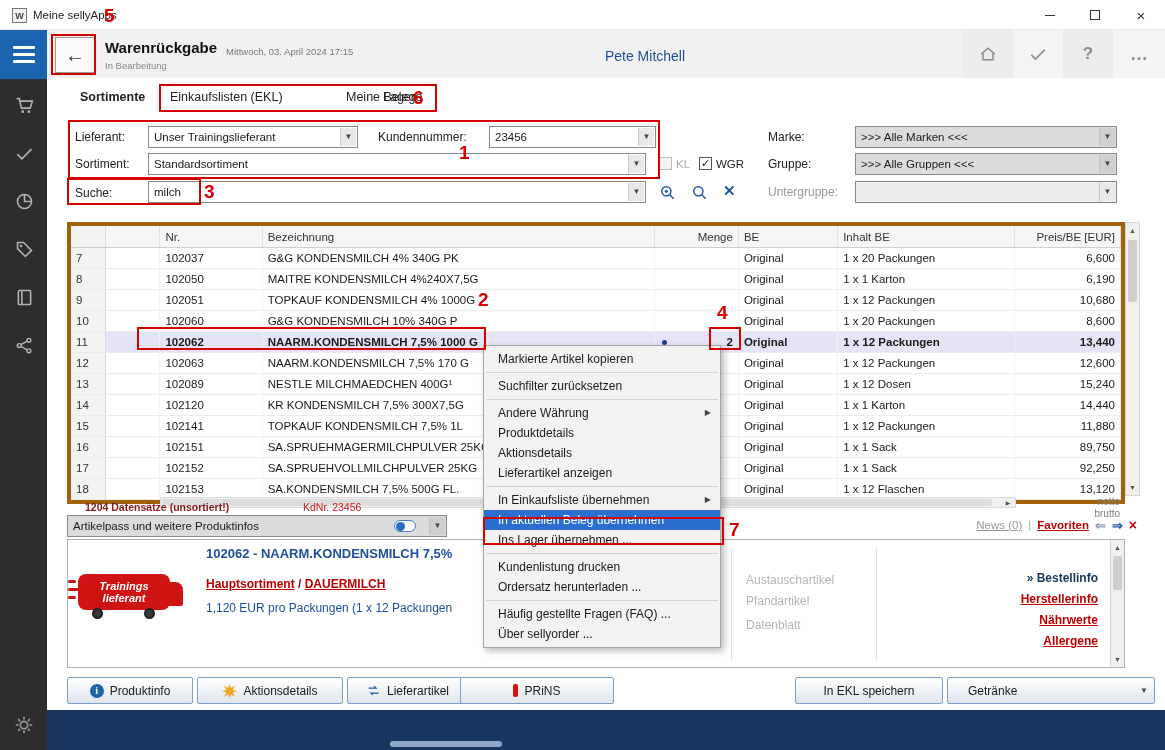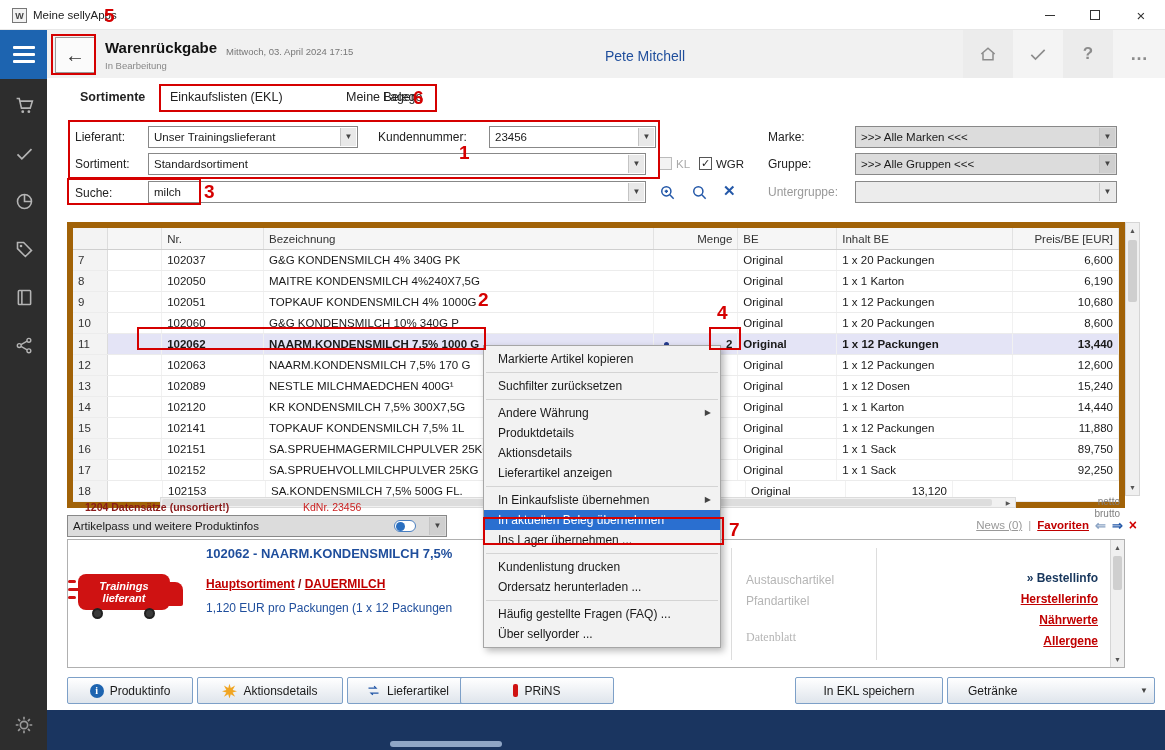--- a/index.html
+++ b/index.html
@@ -56,21 +56,21 @@
   .combo.gray { background:#dcdcdc; }
   .combo.gray .dd-arrow { background:#cfcfcf; }
   .combo.disabled { background:#ececec; }
   .cbx { width:13px; height:13px; border:1px solid #555; background:#fff; display:flex; align-items:center;
          justify-content:center; font-size:11px; color:#222; }
   .cbx.dis { border-color:#bbb; background:#f3f3f3; }
   .cbx-label { font-size:11.5px; color:#222; }
   .cbx-label.dis { color:#aaa; }
 
   
-  .table-wrap { left:67px; top:222px; width:1058px; background:#fff; border:6px solid #a16207; }
+  .table-wrap { left:67px; top:222px; width:1058px; background:#fff; border:4px solid #a16207; }
   .thead { display:flex; height:22px; background:#f6f6f6; border-bottom:1px solid #cfcfcf; font-size:11.5px; color:#333; }
   .thcell { display:flex; align-items:center; padding:0 5px; border-right:1px solid #e2e2e2; white-space:nowrap; overflow:hidden; }
   .trow { display:flex; height:21px; border-bottom:1px solid #ececec; background:#fff; position:relative; align-items:stretch; }
   .trow.sel { background:#e4e4f6; font-weight:bold; }
   .trow.sel::after { content:''; position:absolute; left:591px; top:8px; width:5px; height:5px; border-radius:50%; background:#233a8c; }
   .tcell { display:flex; align-items:center; padding:0 5px; border-right:1px solid #f1f1f1; white-space:nowrap; overflow:hidden; }
   .c-num { width:35px; background:#f3f3f3; border-right:1px solid #dcdcdc; color:#333; font-weight:normal; }
   .c-marker { width:55px; }
   .c-nr { width:103px; }
   .c-bez { width:395px; }
@@ -423,20 +423,21 @@
         <div class="tcell c-inhalt">1 x 1 Sack</div>
         <div class="tcell c-preis">92,250</div>
       </div>
       <div class="trow">
         <div class="tcell c-num">18</div>
         <div class="tcell c-marker"></div>
         <div class="tcell c-nr">102153</div>
         <div class="tcell c-bez">SA.KONDENSMILCH 7,5% 500G FL.</div>
         <div class="tcell c-menge"></div>
         <div class="tcell c-be">Original</div>
+        <div class="tcell c-inhalt">1 x 12 Flaschen</div>
         <div class="tcell c-preis">13,120</div>
       </div>
     </div>
 </div>
 
 <div class="abs vscroll" style="left:1125px;top:222px;width:15px;height:274px;">
   <div class="scroll-arrow">▲</div>
   <div class="scroll-thumb" style="position:absolute;left:2px;top:17px;width:9px;height:62px;"></div>
   <div class="scroll-arrow" style="position:absolute;left:0;right:0;bottom:0;">▼</div>
 </div>
@@ -483,21 +484,21 @@
   <div class="abs d-links">
     <span class="d-red">Hauptsortiment</span><span class="d-sep"> / </span><span class="d-red">DAUERMILCH</span>
   </div>
   <div class="abs d-price">1,120 EUR pro Packungen (1 x 12 Packungen</div>
 
   <div class="abs d-divider" style="left:663px;"></div>
   <div class="abs d-divider" style="left:808px;"></div>
 
   <div class="abs d-mid" style="top:33px;">Austauschartikel</div>
   <div class="abs d-mid" style="top:54px;">Pfandartikel</div>
-  <div class="abs d-mid" style="top:90px;font-family:Liberation Serif, serif;">Datenblatt</div>
+  <div class="abs d-mid" style="top:78px;">Datenblatt</div>
 
   <div class="abs d-right" style="top:28px;">
     <span class="nav1" style="display:block;">» Bestellinfo</span>
     <span class="redlink">Herstellerinfo</span>
     <span class="redlink">Nährwerte</span>
     <span class="redlink">Allergene</span>
   </div>
 
   <div style="position:absolute;right:0;top:0;width:14px;height:100%;background:#f0f0f0;border-left:1px solid #d5d5d5;">
     <div class="scroll-arrow">▲</div>

